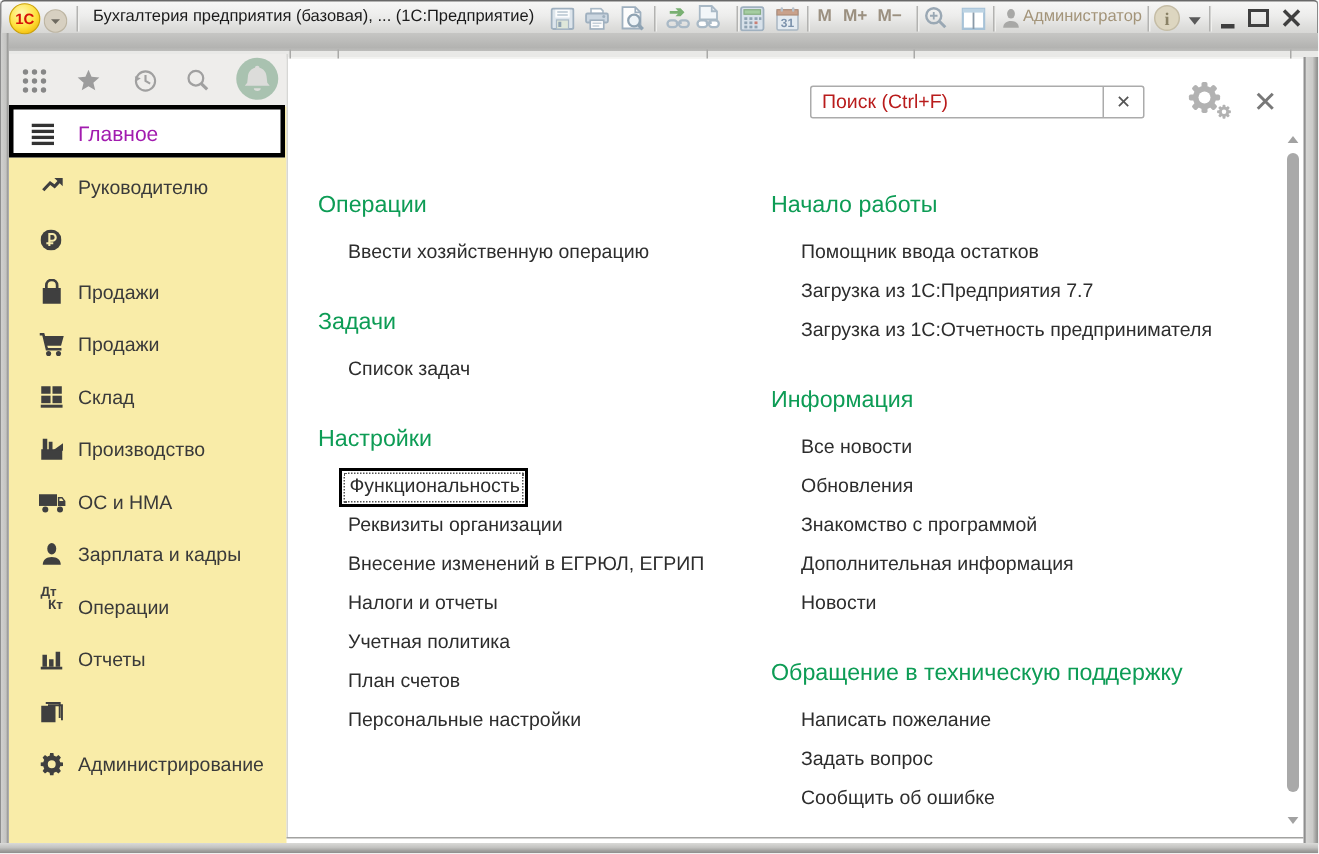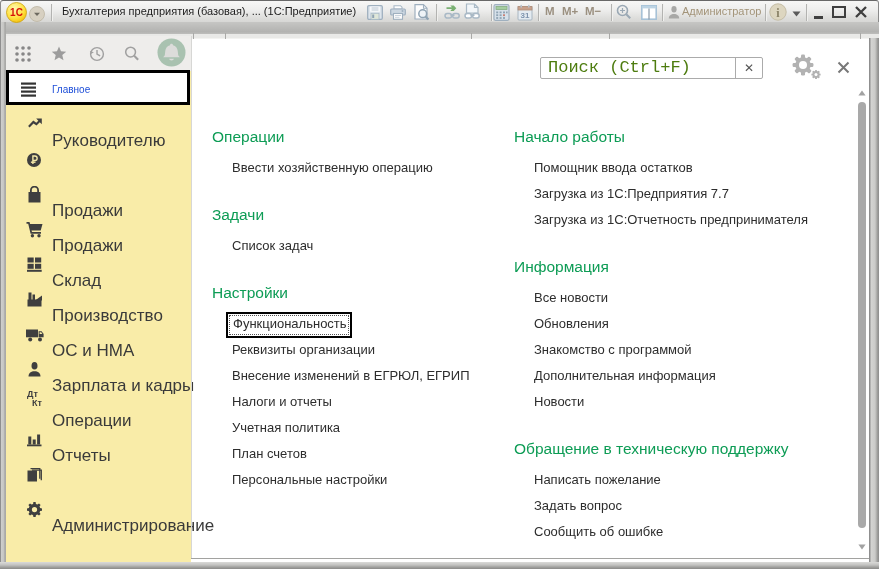--- a/index.html
+++ b/index.html
@@ -18,29 +18,29 @@
   
   .ttext{left:62px;top:0px;height:34px;line-height:23px;font-size:11px;color:#1b1b1b;white-space:nowrap;}
   .tsep{top:4px;width:1px;height:17px;background:#b3b3b1;box-shadow:1px 0 0 #f0f0ee;}
   .mtext{top:0px;height:22px;line-height:23px;font-size:11.5px;font-weight:bold;color:#9b9080;}
   
   .ltool{left:6px;top:36px;width:185px;height:35px;background:#eeedeb;}
   .sidebar{left:6px;top:71px;width:185px;height:491px;background:#f9eca8;}
   .mainbox{left:6px;top:70px;width:184px;height:35px;background:#fff;border:3px solid #000;box-sizing:border-box;}
   .vline{left:191px;top:36px;width:1px;height:522px;background:#d7d7d5;}
   .sb-item{left:6px;width:185px;height:35px;}
-  .sb-label{position:absolute;left:46px;top:16px;height:35px;line-height:35px;font-size:17px;color:#3a3a3a;white-space:nowrap;}
+  .sb-label{position:absolute;left:46px;top:0;height:35px;line-height:35px;font-size:13px;color:#3a3a3a;white-space:nowrap;}
   
   .hdr{position:absolute;font-size:15.5px;line-height:20px;color:#0d9c55;white-space:nowrap;}
   .itm{position:absolute;font-size:13px;line-height:15px;color:#2d2d2d;white-space:nowrap;}
   .focusbox{left:226px;top:312px;width:126px;height:26px;border:2px solid #000;box-sizing:border-box;}
   .focusin{left:229px;top:315px;width:120px;height:20px;border:1px dotted #555;box-sizing:border-box;}
   
   .search{left:540px;top:57px;width:223px;height:22px;border:1px solid #ababab;border-radius:2px;box-sizing:border-box;background:#fff;}
-  .search .ph{position:absolute;left:7px;top:0;height:20px;line-height:20px;font-size:17px;color:#4d7c0f;font-family:Liberation Mono, monospace;}
+  .search .ph{position:absolute;left:7px;top:0;height:20px;line-height:20px;font-size:13px;color:#b91c1c;}
   .search .xd{position:absolute;right:26px;top:0;width:1px;height:20px;background:#ababab;}
   .search .xx{position:absolute;right:0;top:0;width:26px;height:20px;text-align:center;line-height:20px;font-size:12px;color:#555;}
   
   .thumb{left:858px;top:102px;width:8px;height:426px;background:#a9a9a9;border-radius:4px;}
 </style>
 </head>
 <body>
 <div class="win">
 
   <div class="abs titlebar"></div>
@@ -202,21 +202,21 @@
   <div class="abs sidebar"></div>
   <div class="abs mainbox"></div>
   <svg class="abs" style="left:21px;top:82px" width="15" height="16" viewBox="0 0 15 16">
       <g fill="#333">
         <rect x="0" y="0.5" width="15" height="2.2"></rect>
         <rect x="0" y="4.5" width="15" height="2.2"></rect>
         <rect x="0" y="8.5" width="15" height="2.2"></rect>
         <rect x="0" y="12.5" width="15" height="2.2"></rect>
       </g>
     </svg>
-  <div class="abs" style="left:52px;top:71.5px;height:35px;line-height:35px;font-size:10px;color:#1d4ed8;">Главное</div>
+  <div class="abs" style="left:52px;top:71.5px;height:35px;line-height:35px;font-size:14px;color:#a21caf;">Главное</div>
   <div id="sbicons">
   <div class="abs sb-item" style="top:107px">
         <span class="sb-label">Руководителю</span>
         <svg class="abs" style="left:20px;top:9.5px" width="17" height="16" viewBox="0 0 17 16">
           <path fill="#3f3f3f" d="M10.2 1.6h5.6v5.6l-2-2-3.3 3.4-3-2.2-3.9 4.1-1.5-1.4 5.2-5.5 3 2.2 2-2.1z"></path>
         </svg>
       </div>
   <div class="abs sb-item" style="top:142px">
         <svg class="abs" style="left:21px;top:10.5px" width="14" height="14" viewBox="0 0 14 14">
           <circle cx="7" cy="7" r="7" fill="#3f3f3f"></circle>

